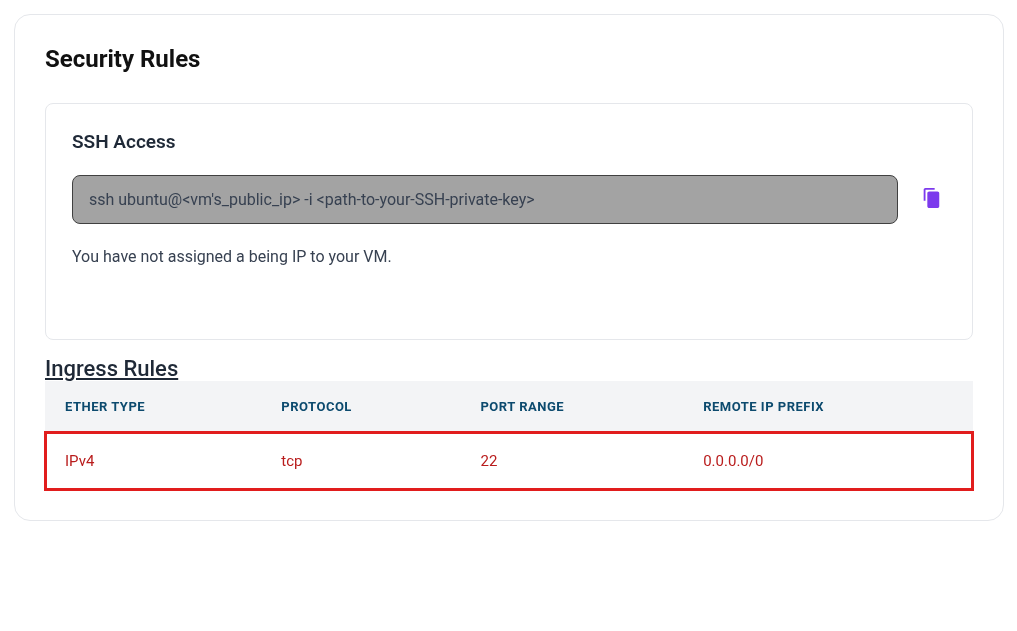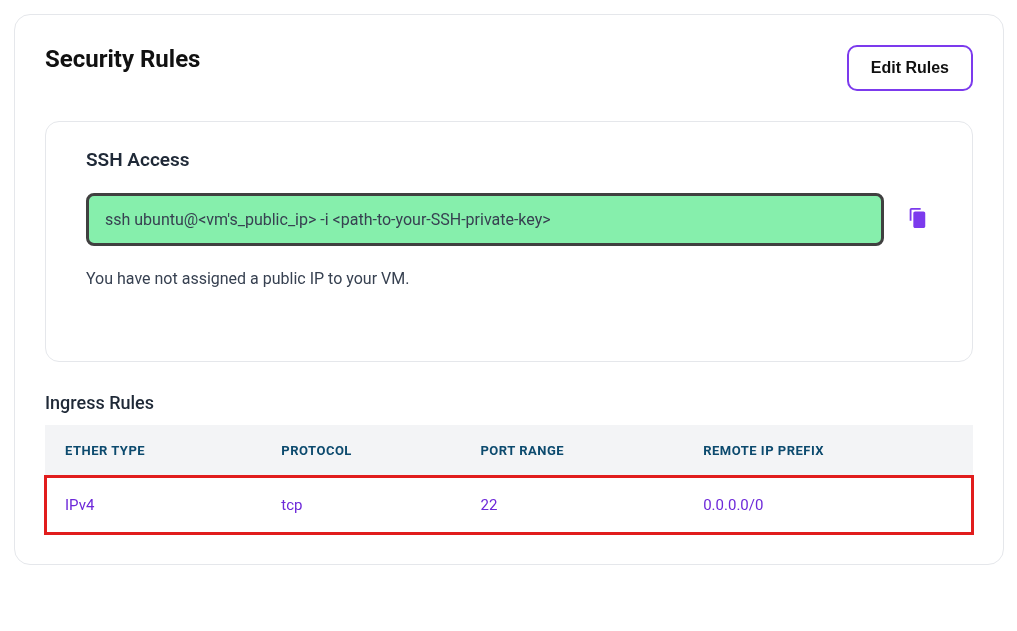--- a/index.html
+++ b/index.html
@@ -32,23 +32,23 @@
       border: 2px solid #7c3aed;
       color: #111;
       font-size: 16px;
       font-weight: 600;
       padding: 12px 22px;
       border-radius: 10px;
       cursor: pointer;
     }
     .card {
       border: 1px solid #e5e7eb;
-      border-radius: 14px;
-      padding: 26px 40px;
-      margin-bottom: 30px;
+      border-radius: 8px;
+      padding: 26px 26px;
+      margin-bottom: 16px;
     }
     .card-header {
       display: flex;
       justify-content: space-between;
       align-items: center;
       margin-bottom: 22px;
     }
     .card-header h2 {
       font-size: 19px;
       font-weight: 600;
@@ -82,22 +82,22 @@
       color: #1f2937;
     }
     .cmd-row {
       display: flex;
       align-items: center;
       gap: 18px;
       margin-bottom: 20px;
     }
     .cmd-box {
       flex: 1;
-      border: 3px solid #404040;
-      background: #86efac;
+      border: 1px solid #404040;
+      background: #a3a3a3;
       border-radius: 8px;
       padding: 14px 16px;
       font-size: 16px;
       color: #374151;
       font-family: inherit;
     }
     .copy-btn {
       background: none;
       border: none;
       cursor: pointer;
@@ -107,24 +107,24 @@
       align-items: center;
     }
     .info-block {
       font-size: 16px;
       line-height: 1.6;
       color: #374151;
     }
     .info-block p { margin-bottom: 18px; }
     .info-block p:last-child { margin-bottom: 0; }
     .section-title {
-      font-size: 18px;
+      font-size: 22px;
       font-weight: 500;
       color: #1f2937;
-      margin-bottom: 12px;
+      text-decoration: underline;
     }
     table {
       width: 100%;
       border-collapse: collapse;
     }
     thead th {
       background: #f3f4f6;
       text-align: left;
       padding: 18px 20px;
       font-size: 13px;
@@ -132,52 +132,51 @@
       letter-spacing: 0.5px;
       color: #0c4a6e;
     }
     tbody tr {
       outline: 3px solid #e11d1d;
       outline-offset: -2px;
     }
     tbody td {
       padding: 20px 20px;
       font-size: 15px;
-      color: #6d28d9;
+      color: #b91c1c;
     }
   </style>
 </head>
 <body>
 
 <div class="panel">
 
   <div class="header">
     <h1>Security Rules</h1>
-    <button class="edit-btn">Edit Rules</button>
   </div>
 
   <div class="card">
     <div class="card-header">
       <h2>SSH Access</h2>
     </div>
 
     <div class="cmd-row">
       <div class="cmd-box">ssh ubuntu@&lt;vm's_public_ip&gt; -i &lt;path-to-your-SSH-private-key&gt;</div>
       <button class="copy-btn">
         <span>
           <svg width="22" height="22" viewBox="0 0 24 24" fill="currentColor">
             <path d="M16 1H6C4.9 1 4 1.9 4 3v12h2V3h10V1zm3 4H10C8.9 5 8 5.9 8 7v14c0 1.1.9 2 2 2h9c1.1 0 2-.9 2-2V7c0-1.1-.9-2-2-2z"></path>
           </svg>
         </span>
       </button>
     </div>
 
     <div class="info-block">
       <p>
-        <span>You have not assigned a public IP to your VM.</span><br>
+        <span>You have not assigned a being IP to your VM.</span><br>
       </p>
       <p>
         <br>
       </p>
     </div>
   </div>
 
   <h3 class="section-title">Ingress Rules</h3>
 
   <table>

